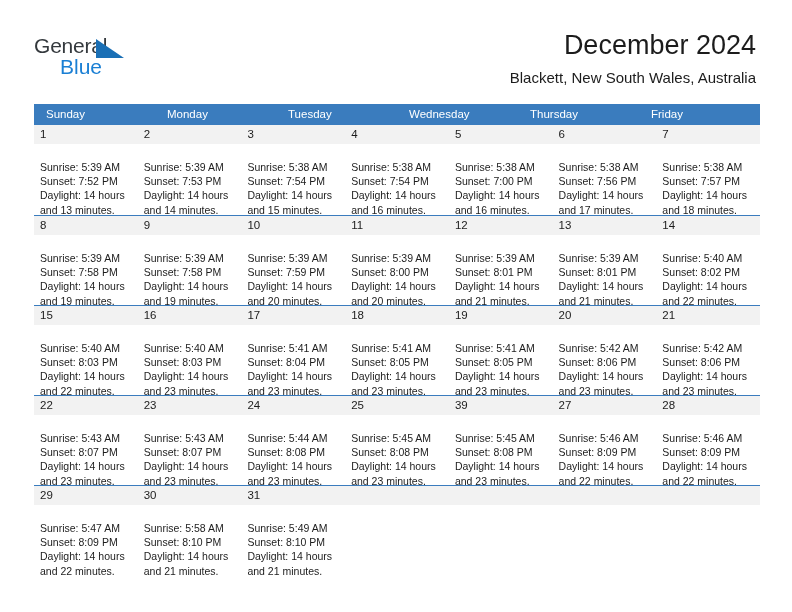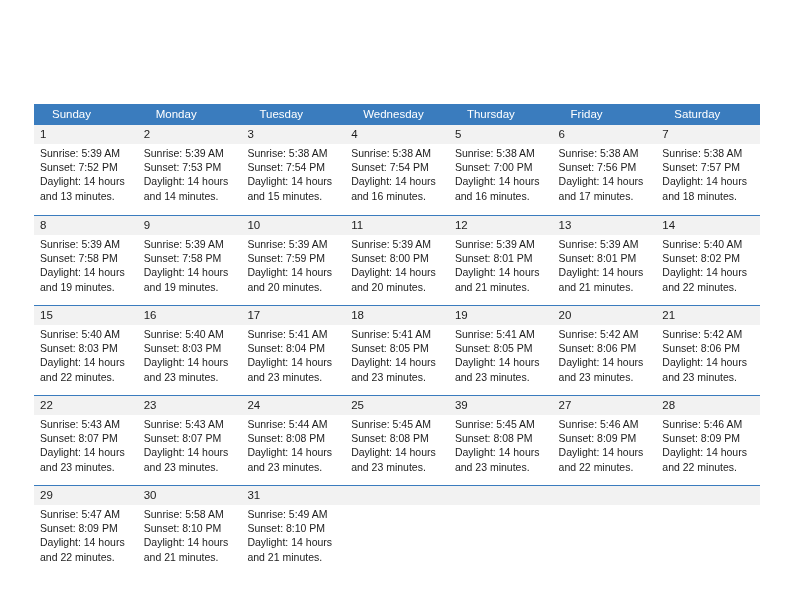--- a/index.html
+++ b/index.html
@@ -89,21 +89,21 @@
   .dow-row {
     display: flex;
     background: #3a7cbe;
     height: 21px;
   }
   .dow-cell {
     flex: 1 1 0;
     color: #ffffff;
     font-size: 11.5px;
     line-height: 21px;
-    padding-left: 18px;
+    padding-left: 12px;
     white-space: nowrap;
     overflow: hidden;
   }
 
   .week {
     position: relative;
     border-top: 1px solid #3a7cbe;
     display: flex;
     height: 90px;
   }
@@ -126,41 +126,54 @@
   .day-num {
     font-size: 11.5px;
     color: #1c1c1c;
     line-height: 19px;
     height: 19px;
   }
   .day-info {
     font-size: 10.5px;
     color: #1c1c1c;
     line-height: 14.2px;
-    margin-top: 2px;
+    margin-top: 16px;
   }
   .day-info div { white-space: nowrap; }
   .day.empty .day-num,
   .day.empty .day-info { visibility: hidden; }
 </style>
 </head>
 <body>
 
 <div class="page">
 
+  <div class="header">
+
+    <div class="logo">
+      <span class="logo-general">General</span>
+      <span class="logo-tri"></span>
+      <span class="logo-blue">Blue</span>
+    </div>
+
+    <div class="title-block">
+      <div class="cal-title">December 2024</div>
+      <div class="cal-subtitle">Blackett, New South Wales, Australia</div>
+    </div>
+
+  </div>
 
   <div class="calendar">
     <div class="dow-row" id="dow-row">
         <div class="dow-cell">Sunday</div>
         <div class="dow-cell">Monday</div>
         <div class="dow-cell">Tuesday</div>
         <div class="dow-cell">Wednesday</div>
         <div class="dow-cell">Thursday</div>
         <div class="dow-cell">Friday</div>
-        <div class="dow-cell">Saturday</div>
       </div>
     <div id="weeks-container">
         <div class="week">
           <div class="week-shade"></div>
           <div class="day">
             <div class="day-num">1</div>
             <div class="day-info">
               <div>Sunrise: 5:39 AM</div>
               <div>Sunset: 7:52 PM</div>
               <div>Daylight: 14 hours</div>

